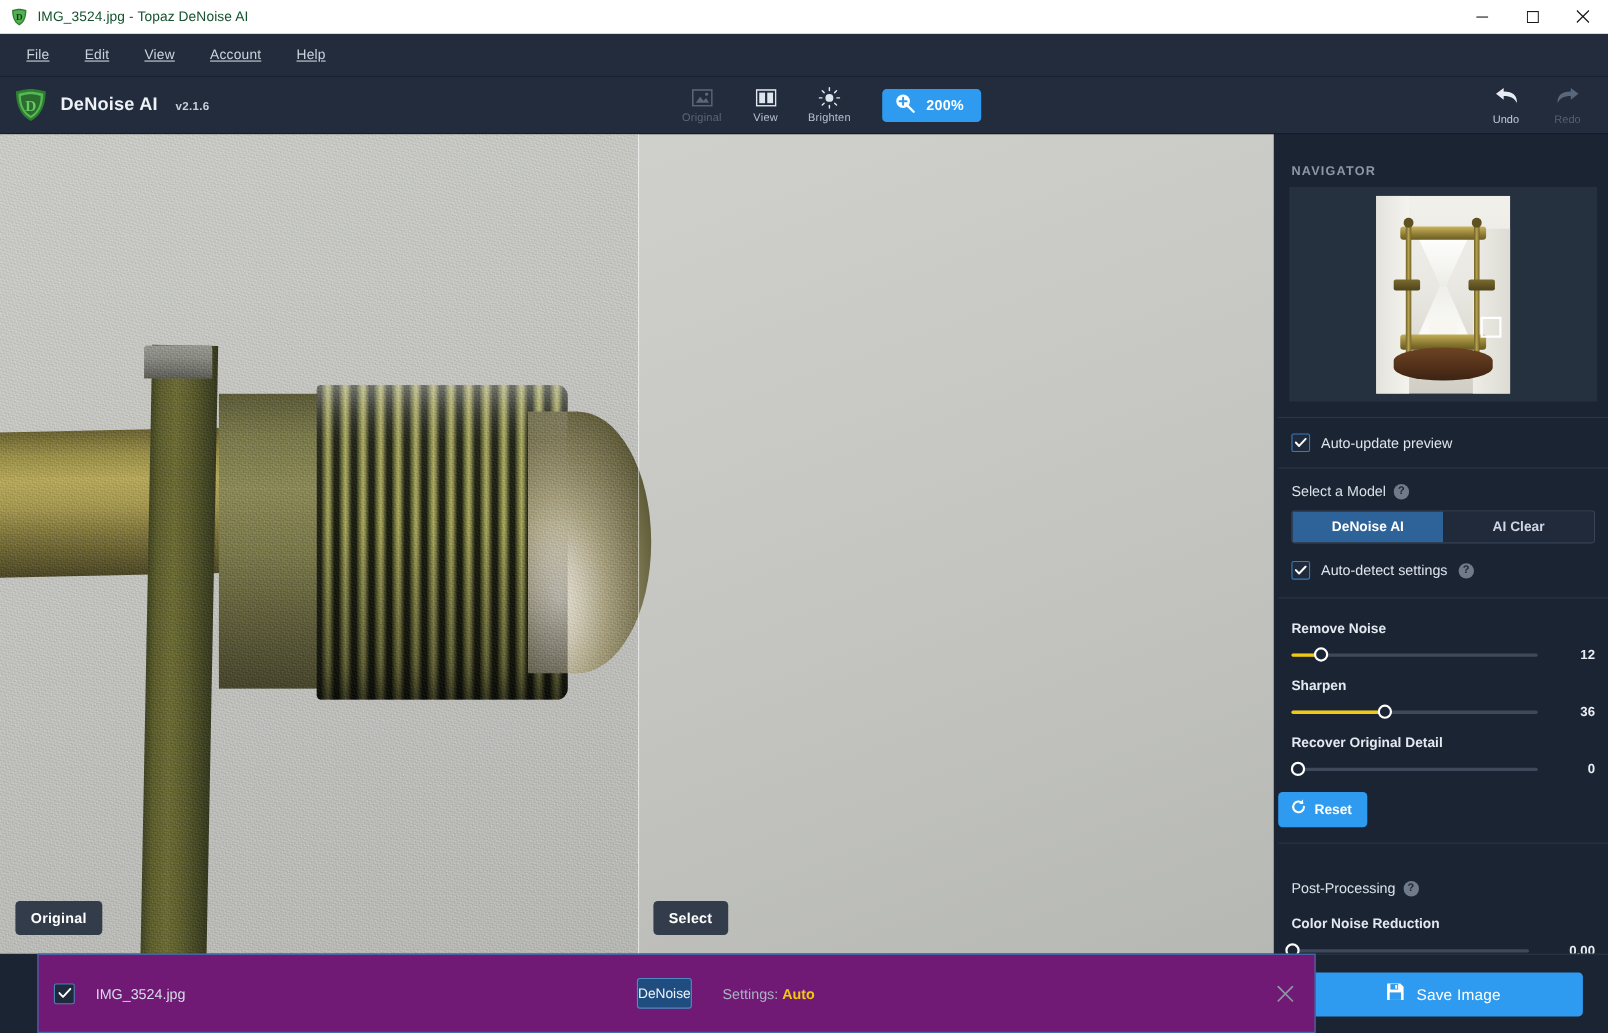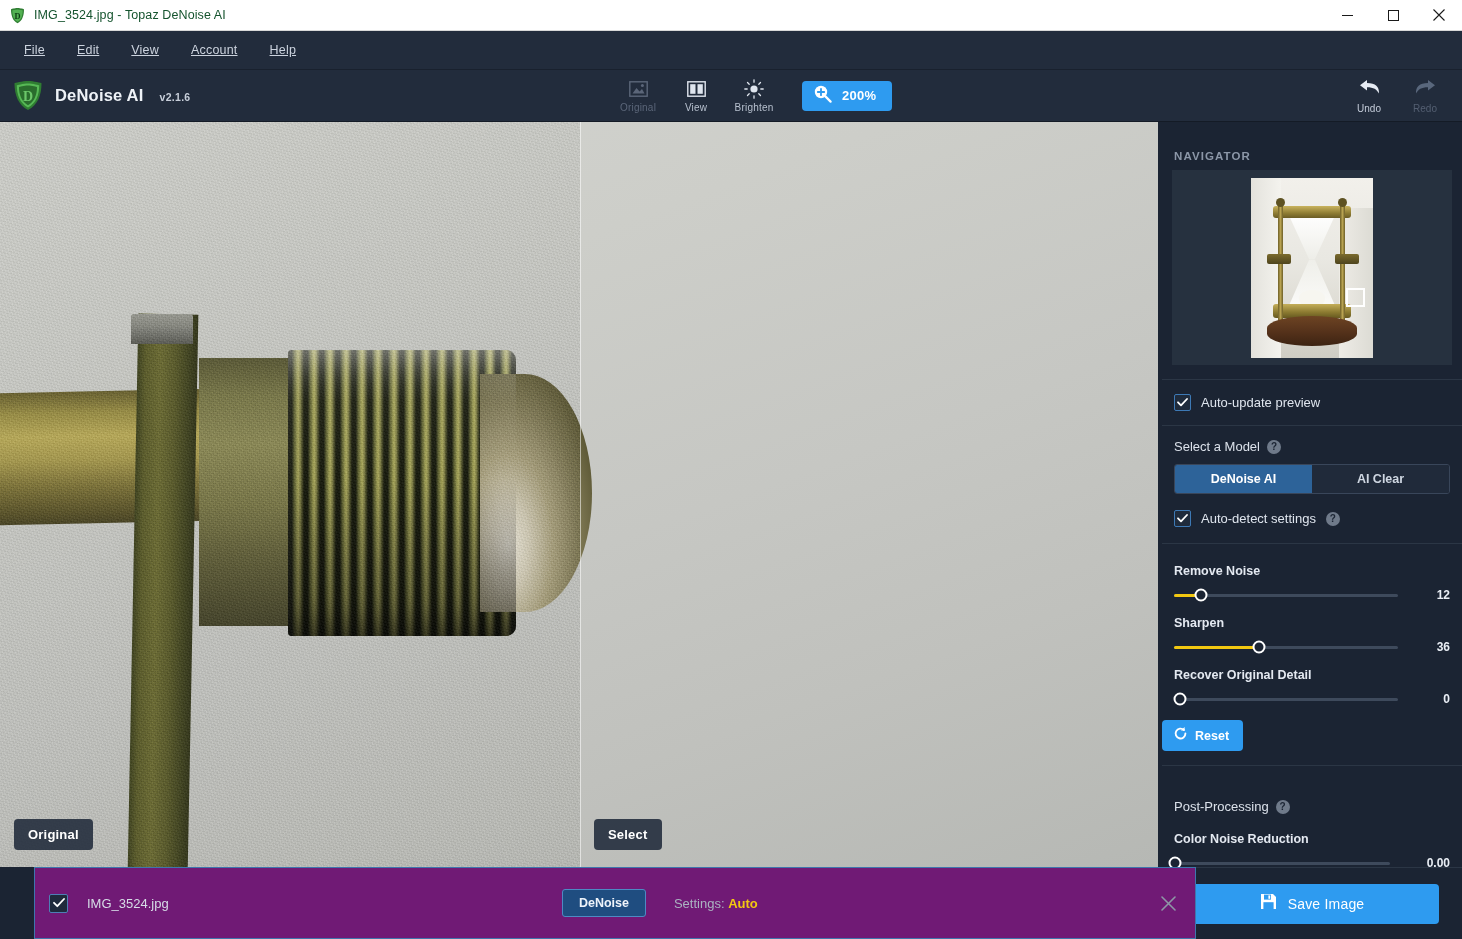--- a/index.html
+++ b/index.html
@@ -316,21 +316,21 @@
   }
   .fb-cbx {
     width: 19px; height: 19px; margin-left: 14px; border-radius: 2px;
     background: #1f2b3c; border: 1.6px solid #4e7fb5;
     display: flex; align-items: center; justify-content: center;
   }
   .fb-name { margin-left: 19px; font-size: 13px; color: #d6dde7; }
   .fb-spacer1 { flex: 1; }
   .denoise-btn {
     background: #1f4d80; border: 1px solid #4d8ac4; border-radius: 3px;
-    padding: 6px 16px; font-size: 12.5px; font-weight: bold; color: #eef3fa;
+    padding: 6px 0; font-size: 12.5px; font-weight: normal; color: #eef3fa;
   }
   .fb-settings { margin-left: 28px; font-size: 13px; color: #aab3c1; }
   .fb-settings b { color: #f2c811; font-weight: bold; }
   .fb-spacer2 { flex: 1; }
   .fb-close {
     width: 34px; height: 34px; margin-right: 10px;
     display: flex; align-items: center; justify-content: center;
     color: #8d97a6; font-size: 17px;
   }
 </style>

